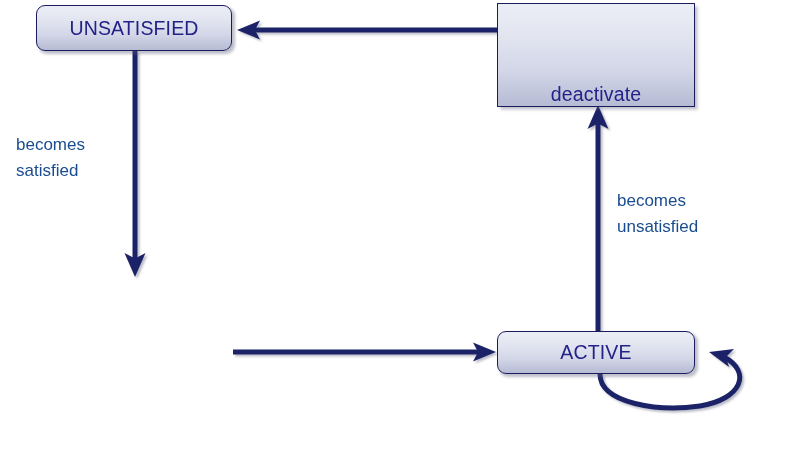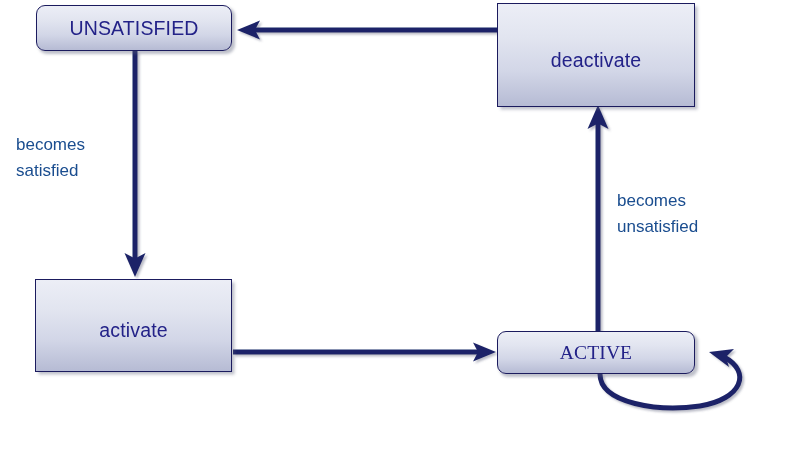--- a/index.html
+++ b/index.html
@@ -37,21 +37,21 @@
     display: flex;
     justify-content: center;
   }
   .node.rounded {
     border-radius: 9px;
   }
   .node.align-middle {
     align-items: center;
   }
   .node.align-top {
-    align-items: center;
+    align-items: flex-end;
   }
   .node-label {
     font-size: 19.5px;
     letter-spacing: 0.15px;
     color: #232288;
     white-space: nowrap;
   }
   .node.align-top .node-label {
     padding-top: 10px;
   }
@@ -60,21 +60,21 @@
   #node-unsatisfied {
     left: 36px;  top: 5px;   width: 196px; height: 46px;
   }
   #node-deactivate {
     left: 497px; top: 3px;   width: 198px; height: 104px;
   }
   #node-activate {
     left: 35px;  top: 279px; width: 197px; height: 93px;
   }
   #node-active {
-    left: 497px; top: 331px; width: 198px; height: 43px; font-family: Liberation Serif, serif;
+    left: 497px; top: 331px; width: 198px; height: 43px;
   }
 
   
   .edge-label {
     position: absolute;
     font-size: 17px;
     line-height: 26px;
     color: #1a4d8f;
     white-space: pre;
   }
@@ -123,23 +123,20 @@
   </svg>
 
   <div id="node-unsatisfied" class="node rounded align-middle">
     <span class="node-label">UNSATISFIED</span>
   </div>
 
   <div id="node-deactivate" class="node align-top">
     <span class="node-label">deactivate</span>
   </div>
 
-  <div id="node-activate" class="node align-top">
-    <span class="node-label">activate</span>
-  </div>
 
   <div id="node-active" class="node rounded align-middle">
     <span class="node-label">ACTIVE</span>
   </div>
 
   <div id="label-becomes-satisfied" class="edge-label">becomes
 satisfied</div>
 
   <div id="label-becomes-unsatisfied" class="edge-label">becomes
 unsatisfied</div>

